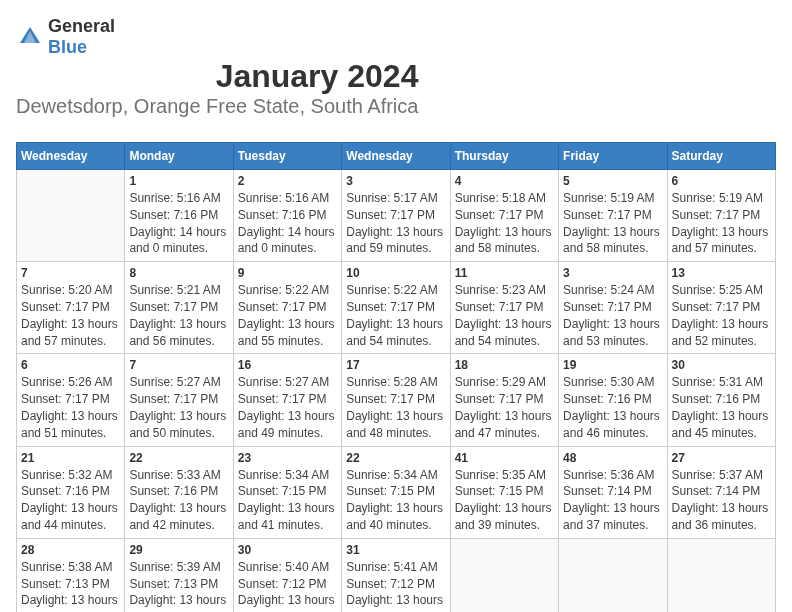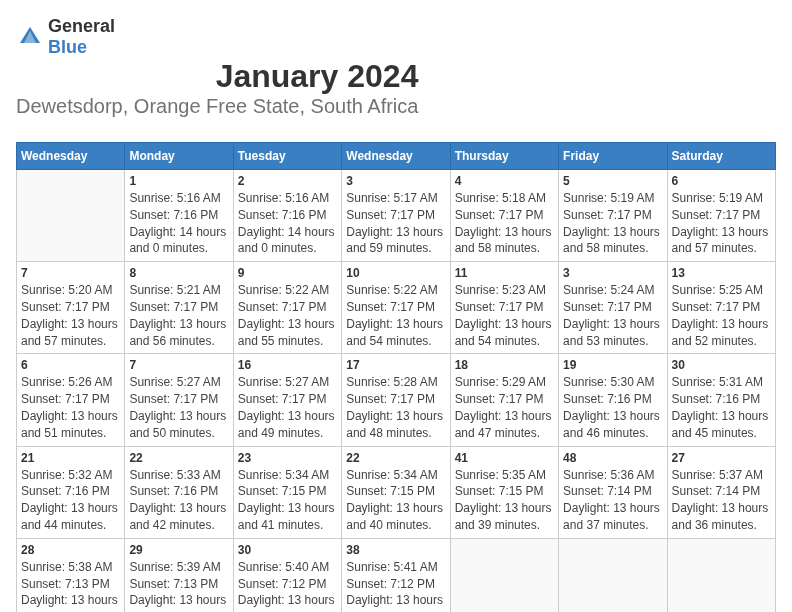--- a/index.html
+++ b/index.html
@@ -292,21 +292,21 @@
           Sunrise: 5:39 AM<br>Sunset: 7:13 PM<br>Daylight: 13 hours and 33 minutes.
         </div>
       </td>
         <td>
         <span class="day-number">30</span>
         <div class="day-info">
           Sunrise: 5:40 AM<br>Sunset: 7:12 PM<br>Daylight: 13 hours and 32 minutes.
         </div>
       </td>
         <td>
-        <span class="day-number">38</span>
+        <span class="day-number">31</span>
         <div class="day-info">
           Sunrise: 5:41 AM<br>Sunset: 7:12 PM<br>Daylight: 13 hours and 31 minutes.
         </div>
       </td>
         <td class="empty"></td>
         <td class="empty"></td>
         <td class="empty"></td>
       </tr>
     </tbody>
 </table>

